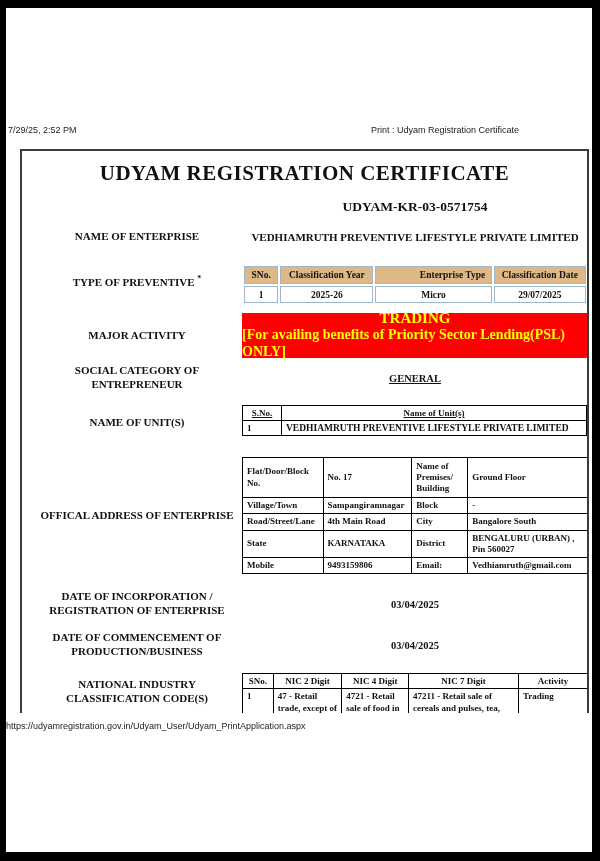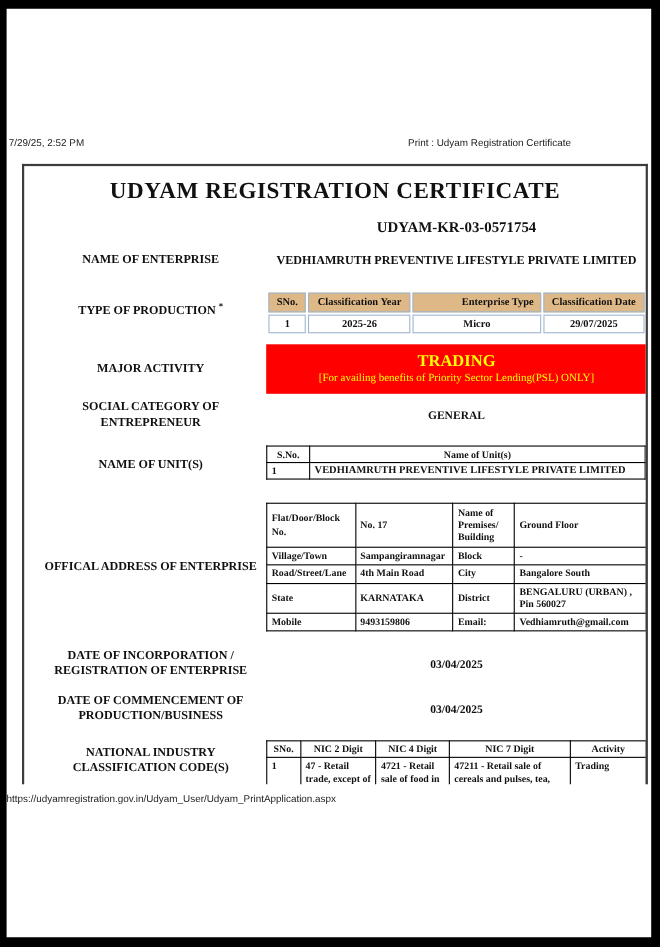--- a/index.html
+++ b/index.html
@@ -56,31 +56,31 @@
   table{border-spacing:0;}
   .type-table{border-collapse:separate;border-spacing:2px;font-weight:bold;}
   .type-table td, .type-table th{
     border:1px solid #9fb6cf;font-size:9.5px;text-align:center;padding:1px 2px;
   }
   .type-table th{background:#DEB887;height:14px;}
   .type-table td{height:13px;}
   
   .blk{border-collapse:collapse;font-weight:bold;}
   .blk th,.blk td{border:1px solid #000;font-size:9px;padding:2px 4px;}
-  .units-table th{text-align:center;}
+  .units-table th{text-align:center;text-decoration:underline;}
   .units-table td{text-align:left;}
   .addr-table td{text-align:left;vertical-align:middle;line-height:1.25;}
   .nic-table th{text-align:center;}
   .nic-table td{text-align:left;vertical-align:top;line-height:1.3;}
   .activity-box{
     position:absolute;left:220px;top:0;width:346px;height:45px;
     background:#fe0000;display:flex;flex-direction:column;align-items:center;justify-content:center;
   }
   .activity-main{color:#ffff00;font-weight:bold;font-size:15px;line-height:1.1;}
-  .activity-note{color:#ffff00;font-weight:normal;font-size:10px;line-height:1.2;}
+  .activity-note{color:#ffff00;font-weight:bold;font-size:14px;line-height:1.2;}
 </style>
 </head>
 <body>
 
 <div class="frame"></div>
 
 <div class="print-header-ts">7/29/25, 2:52 PM</div>
 <div class="print-header-title">Print : Udyam Registration Certificate</div>
 
 <div class="cert-box">
@@ -91,21 +91,21 @@
     <div class="val" style="font-size:13.5px;">UDYAM-KR-03-0571754</div>
   </div>
 
   <div class="row" style="top:76px;height:20px;">
     <div class="lbl">NAME OF ENTERPRISE</div>
     <div class="val" style="font-size:11px;">VEDHIAMRUTH PREVENTIVE LIFESTYLE PRIVATE LIMITED</div>
   </div>
 
   <div class="row" style="top:108px;height:46px;">
     <div class="lbl">
-      <span><span>TYPE OF PRODUCTION</span>&nbsp;<sup>*</sup></span>
+      <span><span>TYPE OF PREVENTIVE</span>&nbsp;<sup>*</sup></span>
     </div>
     <div class="val start" style="align-items:flex-start;">
       <table class="type-table" style="margin-top:5px;">
         <tbody>
             <tr>
           <th style="width:32px;">SNo.</th>
           <th style="width:100px;">Classification Year</th>
           <th style="width:84px;padding-left:40px;">Enterprise Type</th>
           <th style="width:99px;">Classification Date</th>
         </tr>
@@ -123,21 +123,21 @@
   <div class="row" style="top:162px;height:45px;">
     <div class="lbl">MAJOR ACTIVITY</div>
     <div class="activity-box">
       <div class="activity-main">TRADING</div>
       <div class="activity-note">[For availing benefits of Priority Sector Lending(PSL) ONLY]</div>
     </div>
   </div>
 
   <div class="row" style="top:212px;height:30px;">
     <div class="lbl">SOCIAL CATEGORY OF ENTREPRENEUR</div>
-    <div class="val" style="font-size:10.5px;">GENERAL</div>
+    <div class="val" style="font-size:10.5px;text-decoration:underline;">GENERAL</div>
   </div>
 
   <div class="row" style="top:252px;height:40px;">
     <div class="lbl">NAME OF UNIT(S)</div>
     <div class="val start" style="align-items:flex-start;">
       <table class="blk units-table" style="margin-top:2px;">
         <tbody>
             <tr>
           <th style="width:30px;">S.No.</th>
           <th style="width:296px;">Name of Unit(s)</th>

